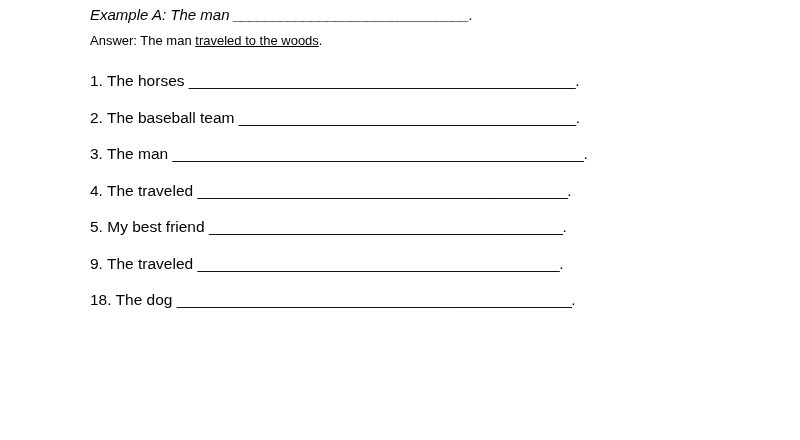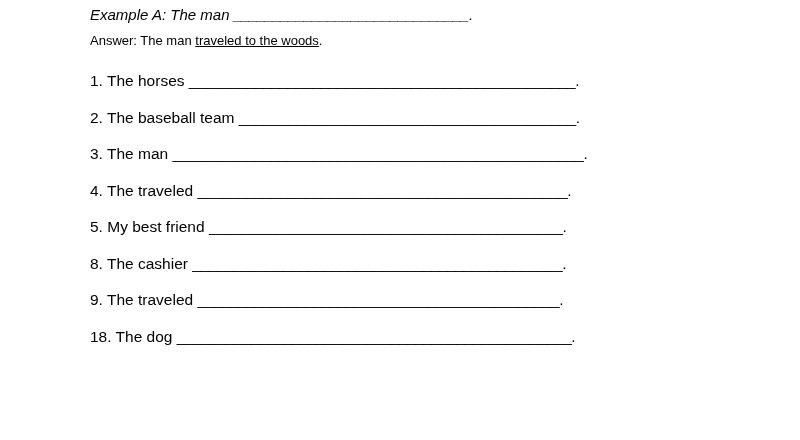--- a/index.html
+++ b/index.html
@@ -78,20 +78,19 @@
     <div class="item"><span class="label">2.</span> <span class="label">The baseball team </span><span class="rule">_________________________________________</span><span class="period">.</span></div>
 
     <div class="item"><span class="label">3.</span> <span class="label">The man </span><span class="rule">__________________________________________________</span><span class="period">.</span></div>
 
     <div class="item"><span class="label">4.</span> <span class="label">The traveled </span><span class="rule">_____________________________________________</span><span class="period">.</span></div>
 
     <div class="item"><span class="label">5.</span> <span class="label">My best friend </span><span class="rule">___________________________________________</span><span class="period">.</span></div>
 
 
 
-    <div class="item"><span class="label">8.</span> <span class="label">The cashier </span><span class="rule">_____________________________________________</span><span class="period">.</span></div>
 
     <div class="item"><span class="label">9.</span> <span class="label">The traveled </span><span class="rule">____________________________________________</span><span class="period">.</span></div>
 
     <div class="item"><span class="label">18.</span> <span class="label">The dog </span><span class="rule">________________________________________________</span><span class="period">.</span></div>
 
   </div>
 </div>
 
 </body></html>

